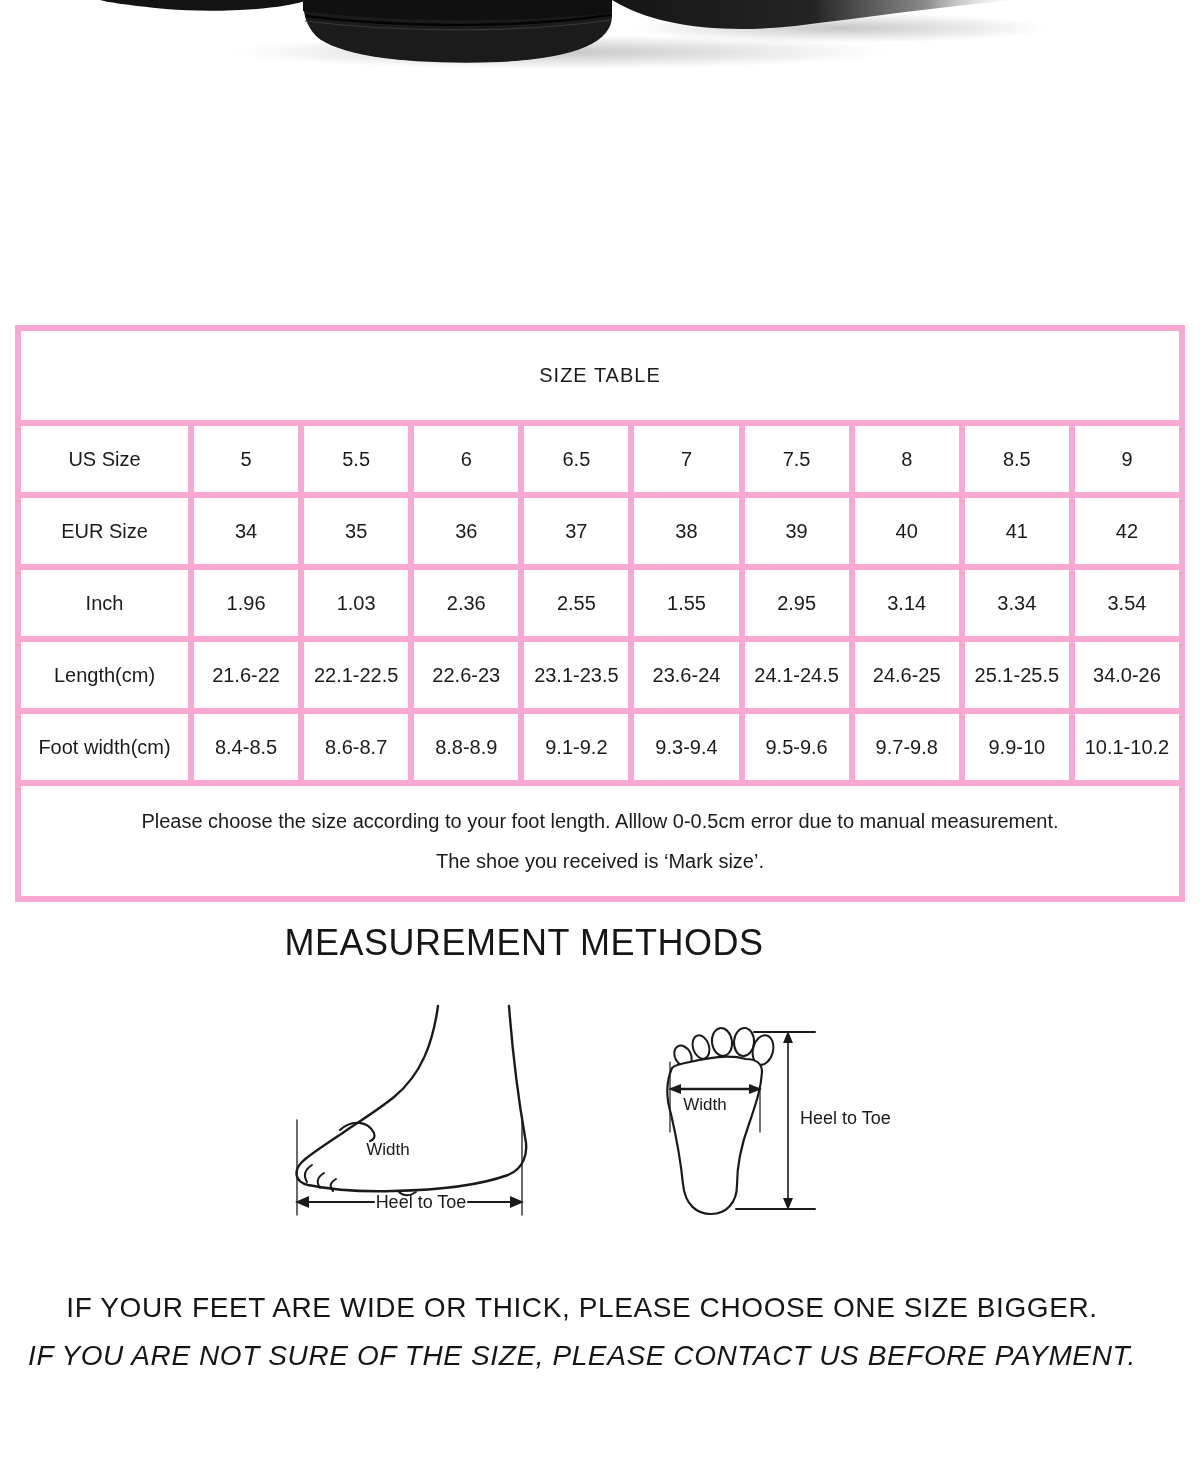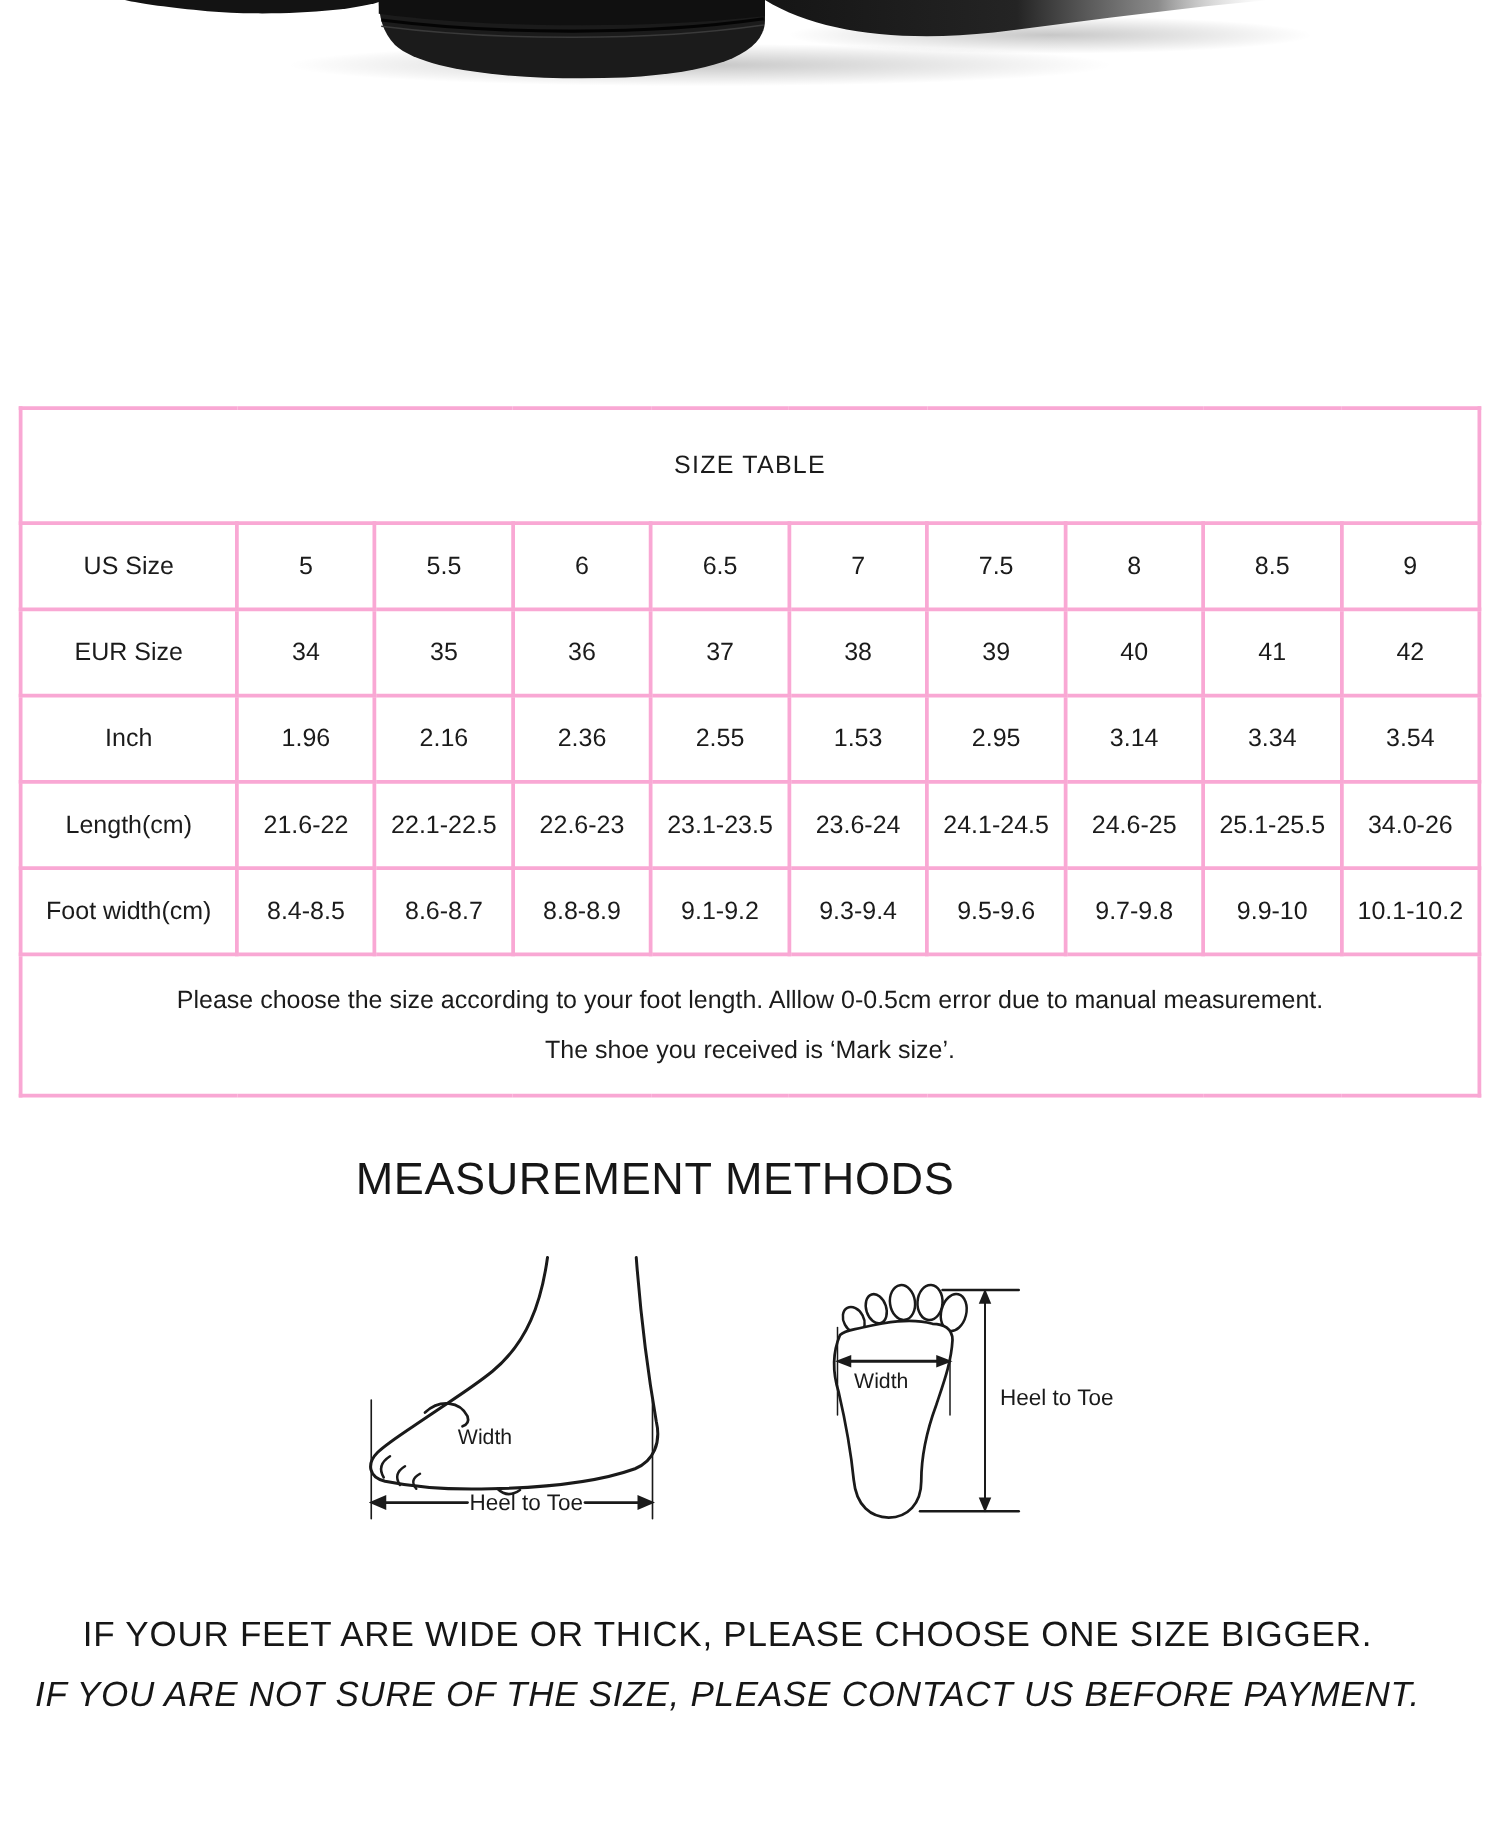--- a/index.html
+++ b/index.html
@@ -15,21 +15,21 @@
   
   .photo-strip{position:absolute;top:0;left:0;}
   
   .size-table-wrap{position:absolute;top:325px;left:15px;width:1170px;}
   table.size-table{
     width:1170px;
     border-collapse:collapse;
     table-layout:fixed;
   }
   table.size-table td{
-    border:3px solid #f9a8d4;
+    border:6px solid #f9a8d4;
     text-align:center;
     vertical-align:middle;
     font-size:20px;
     color:#1b1b1b;
     padding:0;
     overflow:hidden;
     white-space:nowrap;
   }
   td.title-cell{
     height:89px;
@@ -130,24 +130,24 @@
             <td>37</td>
             <td>38</td>
             <td>39</td>
             <td>40</td>
             <td>41</td>
             <td>42</td>
           </tr>
           <tr>
             <td>Inch</td>
             <td>1.96</td>
-            <td>2.16</td>
+            <td>1.03</td>
             <td>2.36</td>
             <td>2.55</td>
-            <td>1.53</td>
+            <td>1.55</td>
             <td>2.95</td>
             <td>3.14</td>
             <td>3.34</td>
             <td>3.54</td>
           </tr>
           <tr>
             <td>Length(cm)</td>
             <td>21.6-22</td>
             <td>22.1-22.5</td>
             <td>22.6-23</td>

